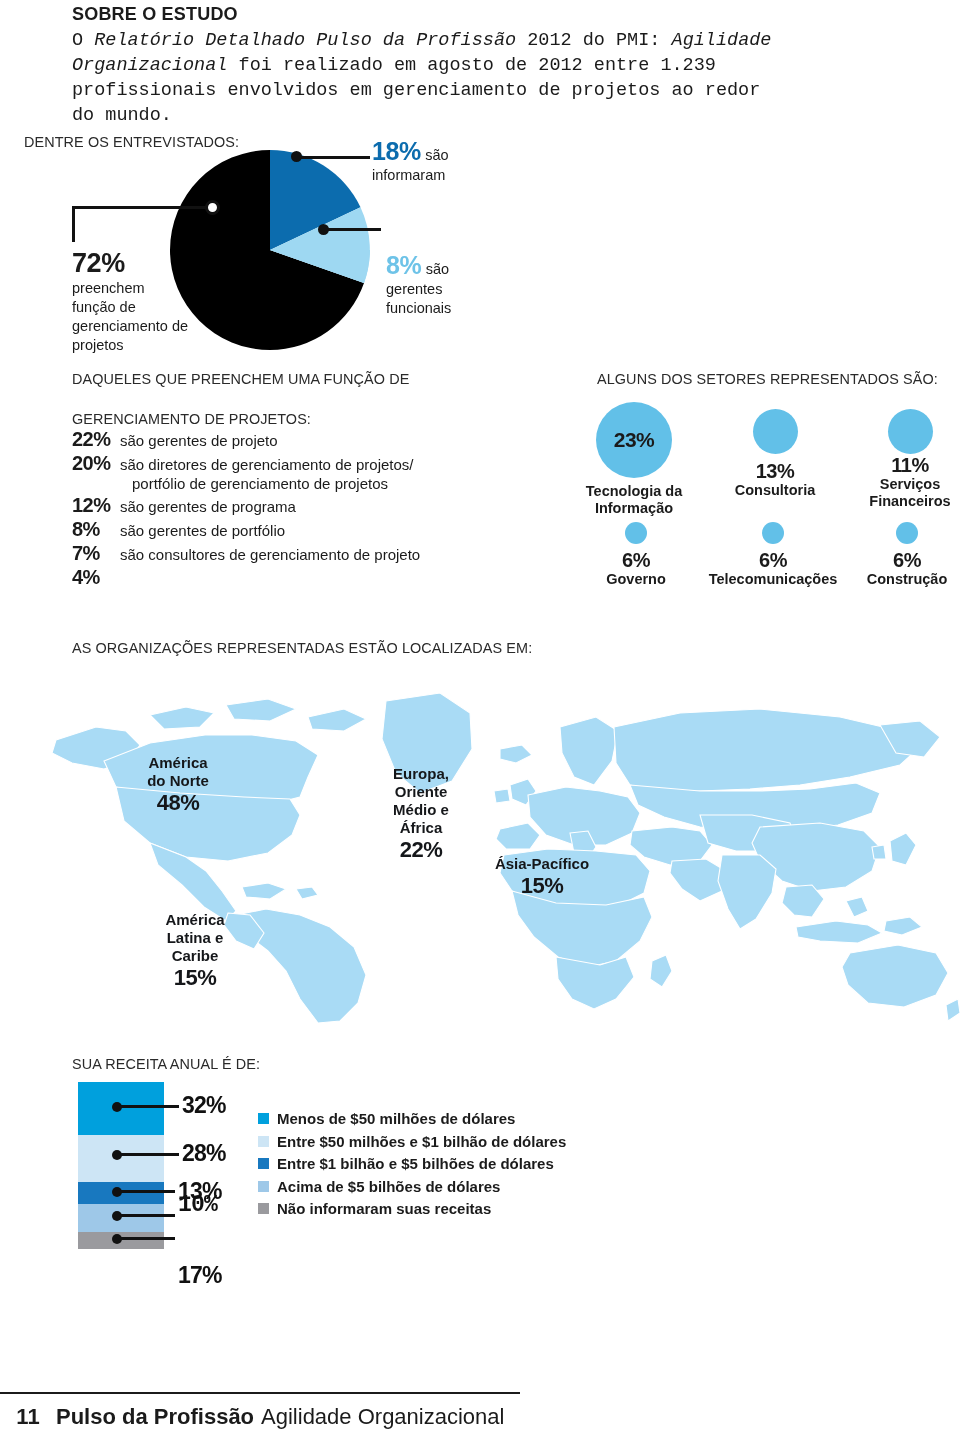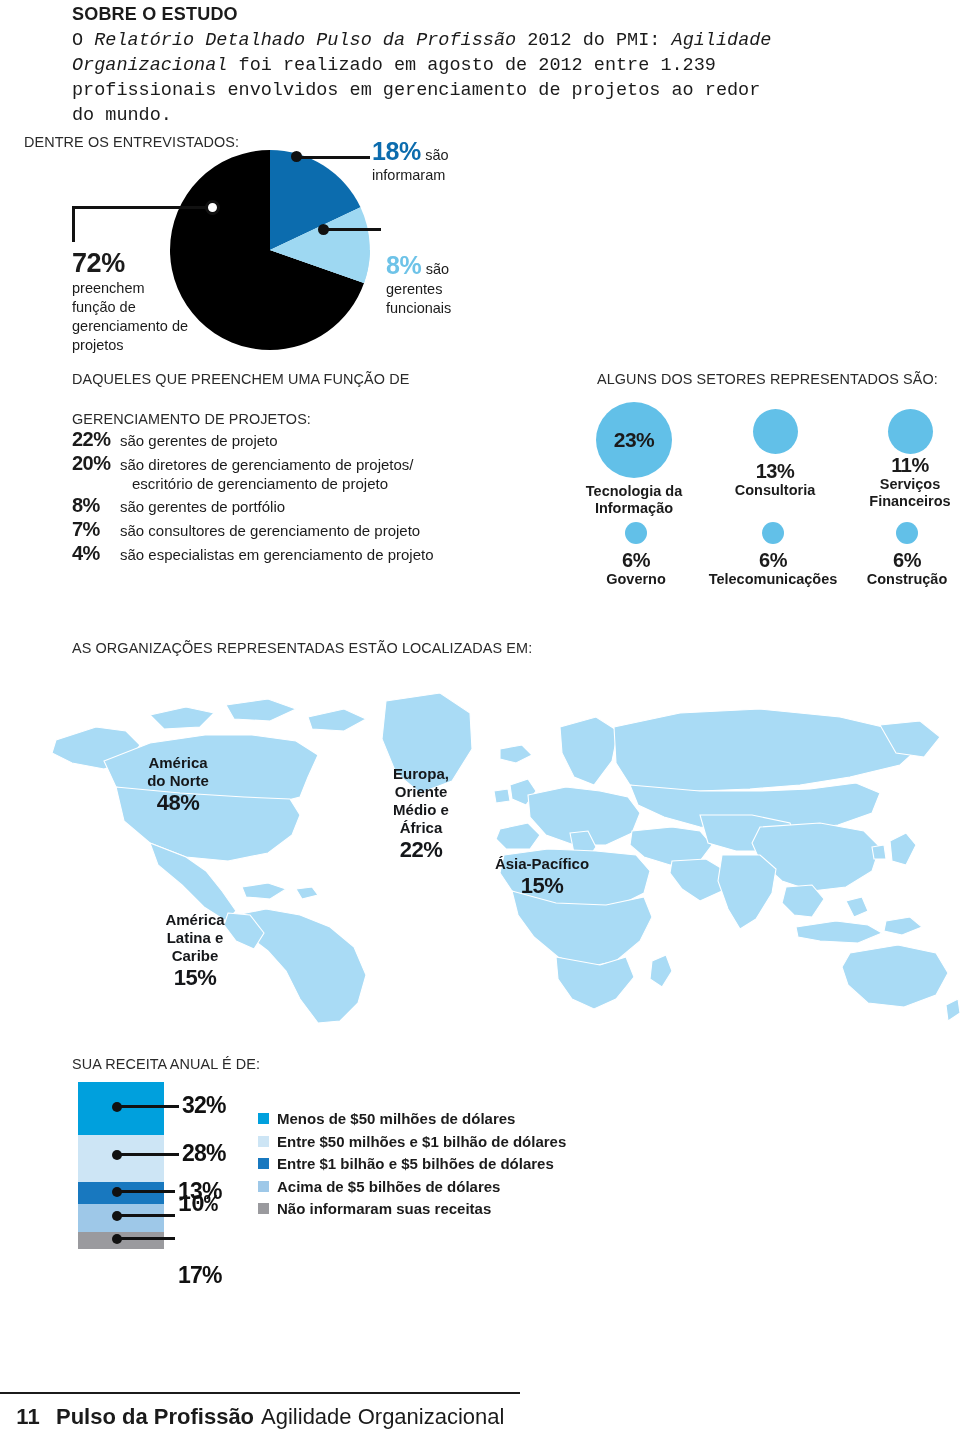--- a/index.html
+++ b/index.html
@@ -135,34 +135,37 @@
 </div>
 <div class="abs" id="roles">
   <div class="role-row">
     <span class="role-pct">22%</span>
     <span class="role-txt">são gerentes de projeto</span>
   </div>
   <div class="role-row">
     <span class="role-pct">20%</span>
     <span class="role-txt">
       <span>são diretores de gerenciamento de projetos/</span>
-      <span class="cont">escritório de gerenciamento de projeto</span>
+      <span class="cont">portfólio de gerenciamento de projetos</span>
     </span>
+  </div>
+  <div class="role-row">
+    <span class="role-pct">12%</span>
+    <span class="role-txt">são gerentes de programa</span>
   </div>
   <div class="role-row">
     <span class="role-pct">8%</span>
     <span class="role-txt">são gerentes de portfólio</span>
   </div>
   <div class="role-row">
     <span class="role-pct">7%</span>
     <span class="role-txt">são consultores de gerenciamento de projeto</span>
   </div>
   <div class="role-row">
     <span class="role-pct">4%</span>
-    <span class="role-txt">são especialistas em gerenciamento de projeto</span>
   </div>
 </div>
 
 <div class="abs caps" id="sectors-head">ALGUNS DOS SETORES REPRESENTADOS SÃO:</div>
 
 <div class="sector" style="left:580px;top:402px;width:108px;">
   <div class="bubble" style="width:76px;height:76px;justify-content:center;">
     <span class="inpct">23%</span>
   </div>
   <div class="nm" style="margin-top:5px;">Tecnologia da</div>

